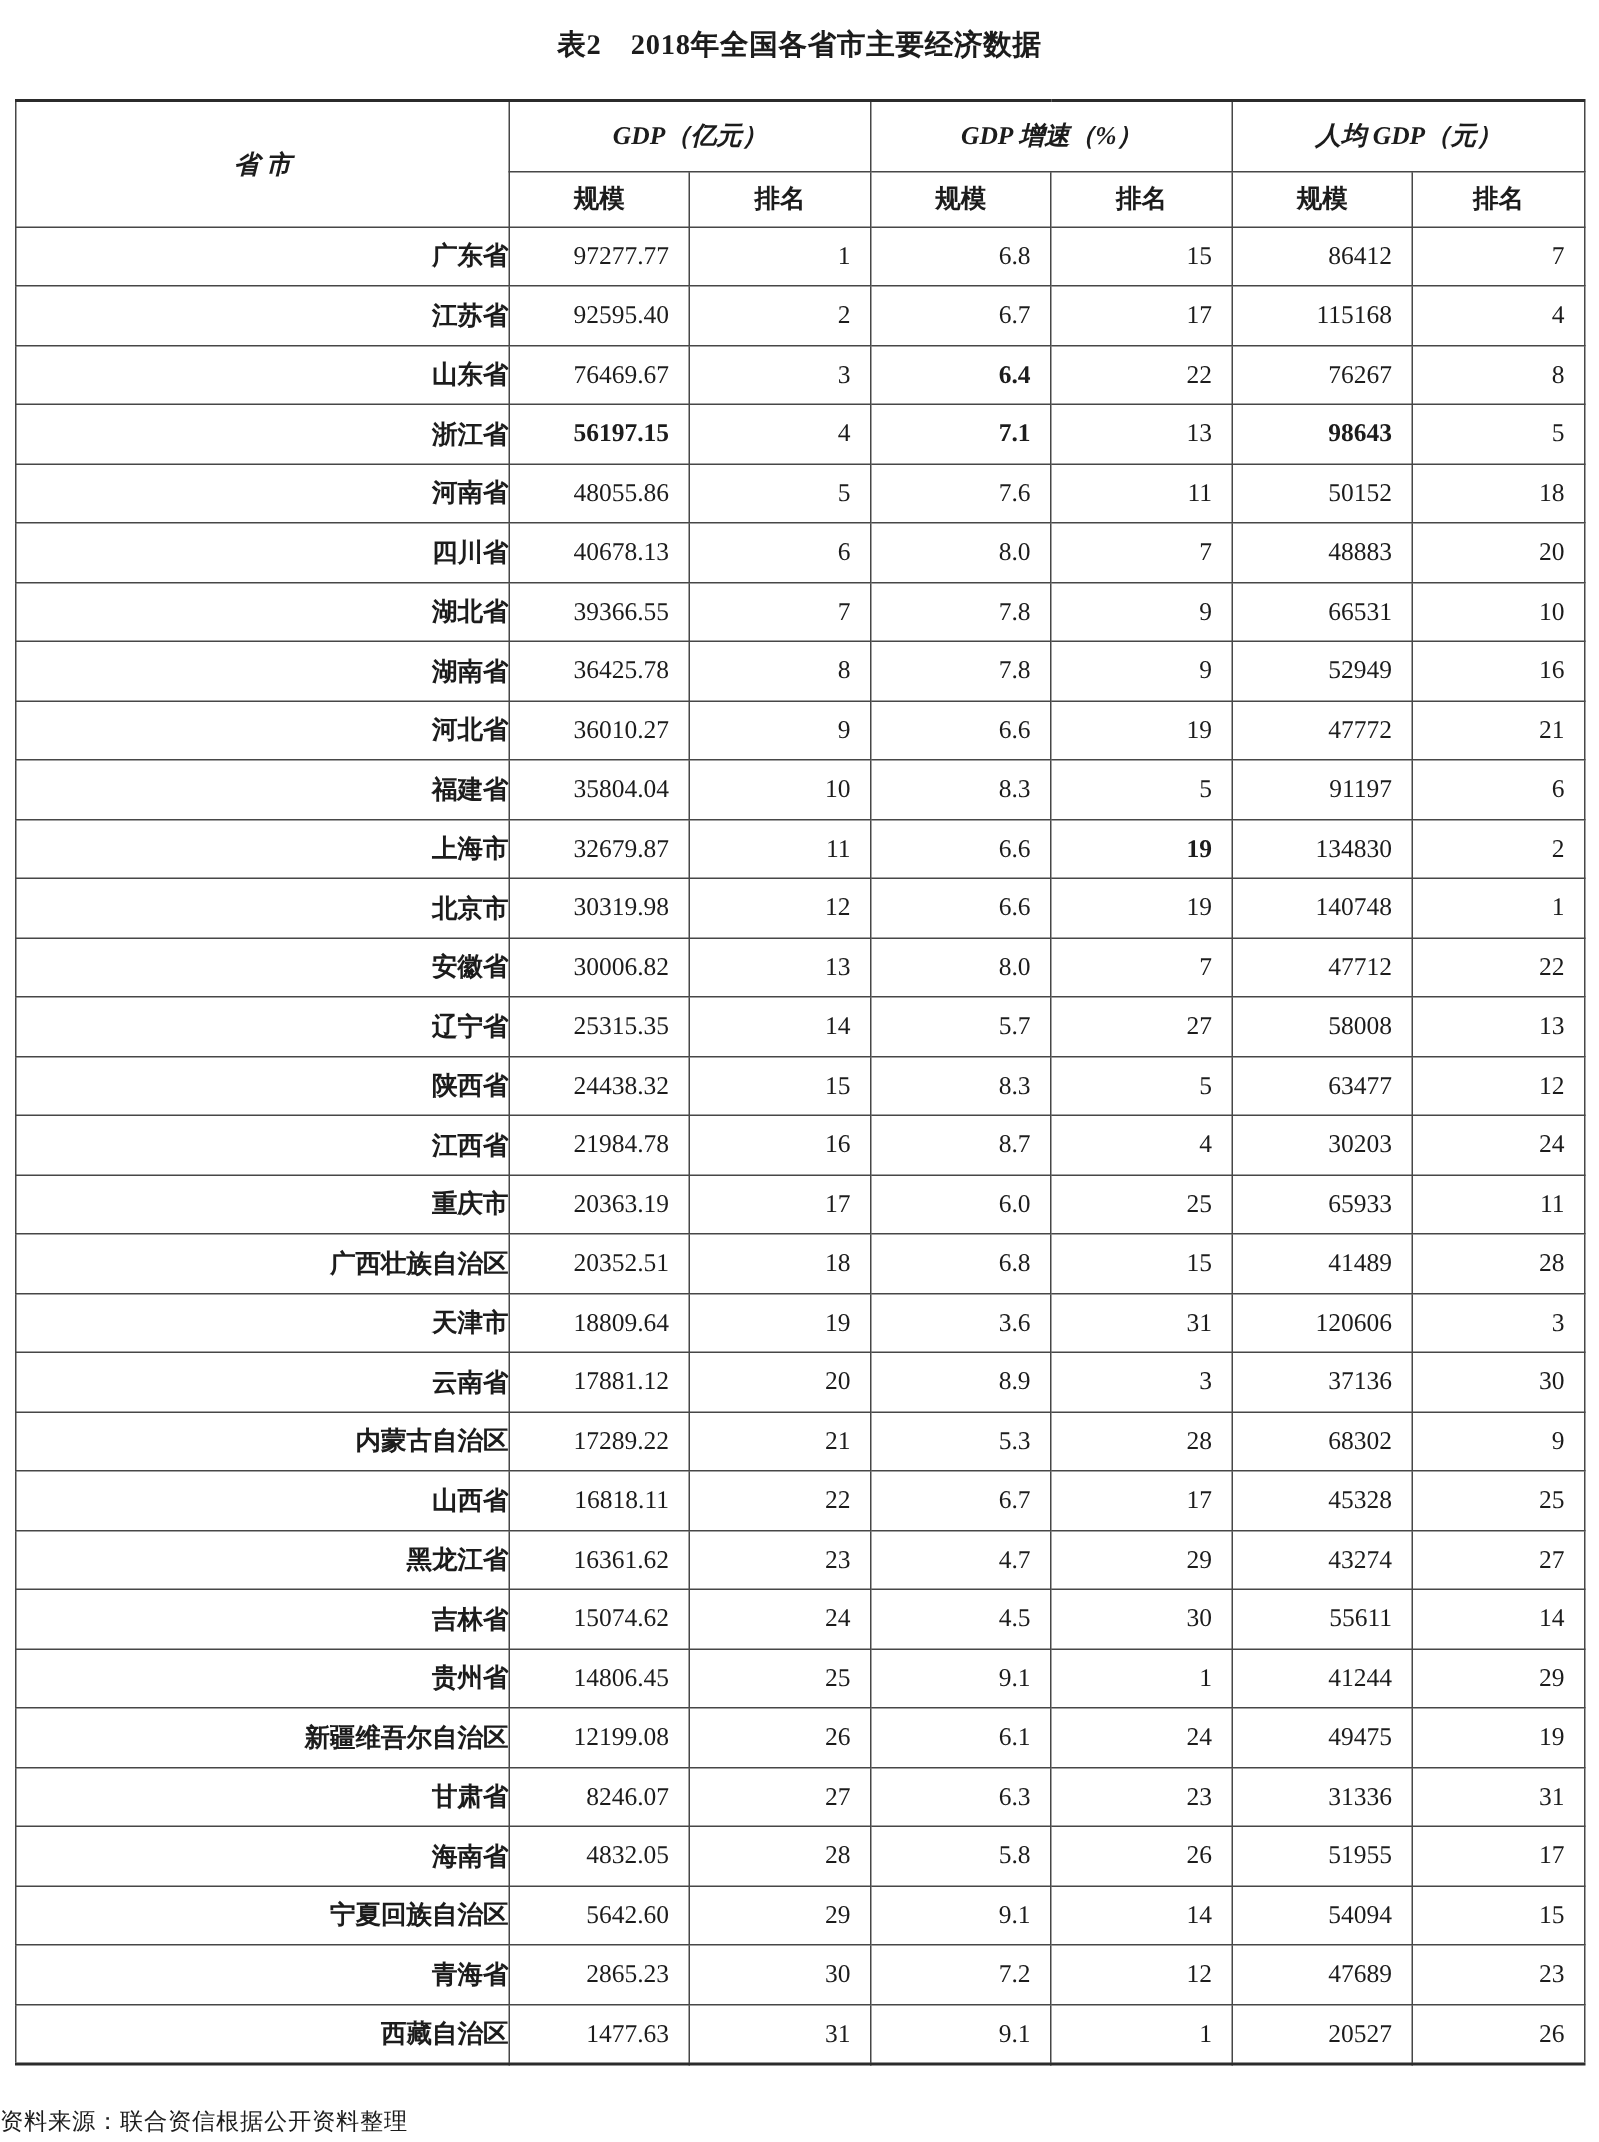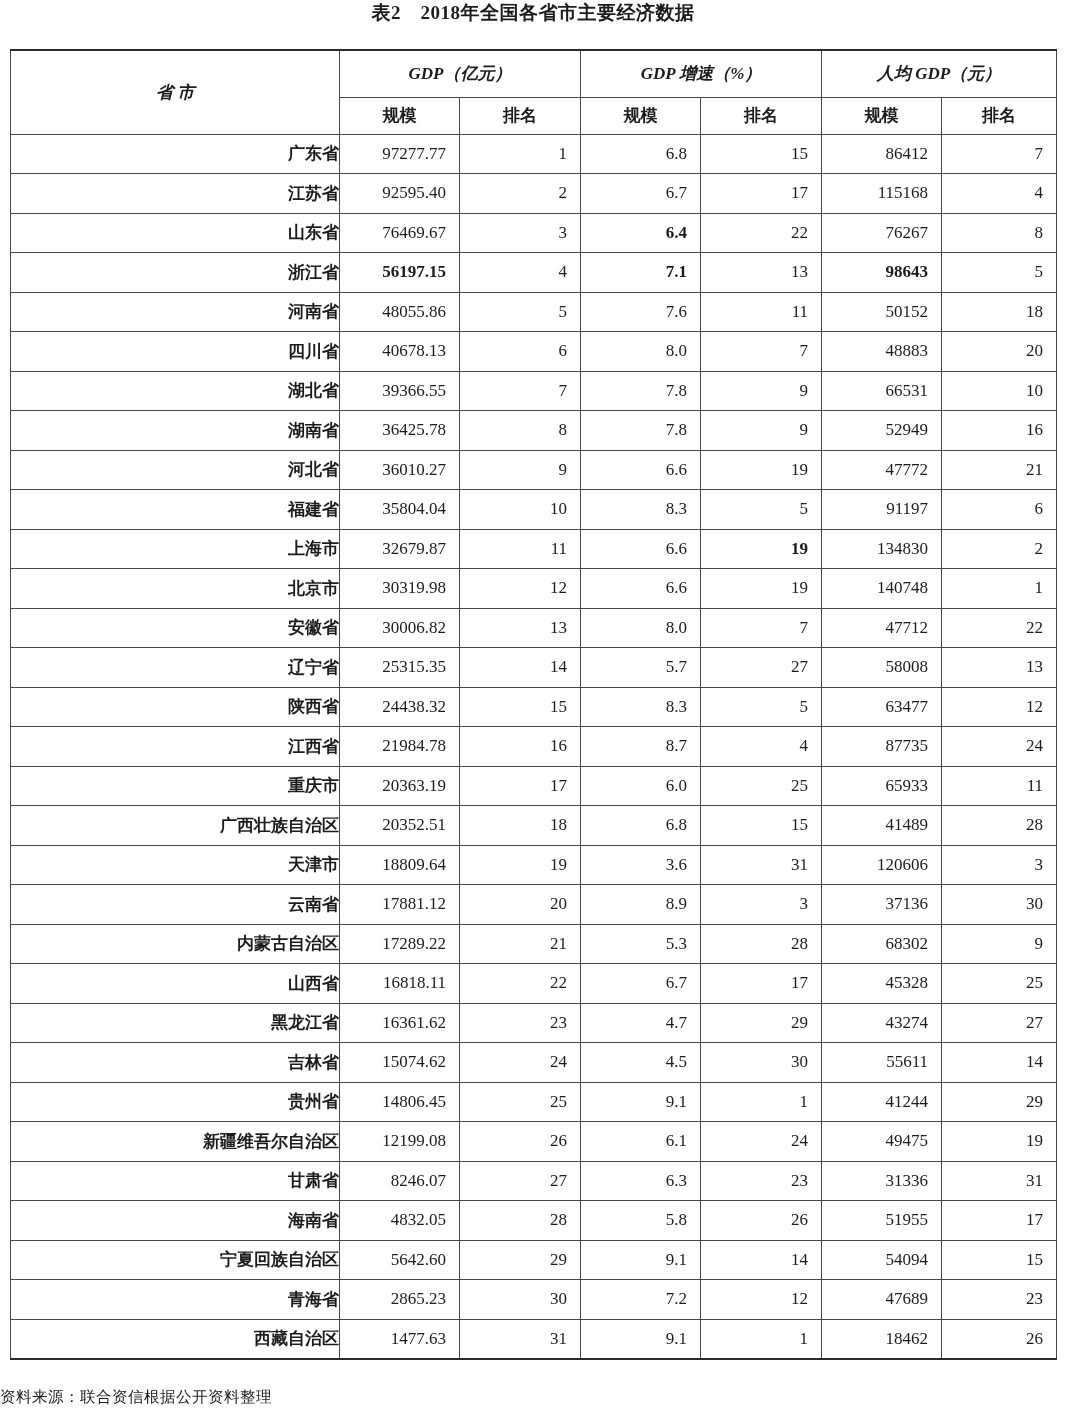--- a/index.html
+++ b/index.html
@@ -4,21 +4,21 @@
 <style>
   * { margin: 0; padding: 0; box-sizing: border-box; }
   html, body { background: #ffffff; }
   body {
     width: 1066px; height: 1428px;
     font-family: "Liberation Serif", "DejaVu Serif", serif;
     color: #1c1c1c;
     overflow: hidden;
   }
   .page-title {
-    padding-top: 0;
+    padding-top: 17px;
     text-align: center;
     font-size: 19px;
     font-weight: bold;
     letter-spacing: 0.5px;
   }
   table.econ-table {
     border-collapse: collapse;
     table-layout: fixed;
     width: 1046px;
     margin: 23px 0 0 10px;
@@ -221,21 +221,21 @@
         <td class="td-num">5</td>
         <td class="td-num">63477</td>
         <td class="td-num">12</td>
       </tr>
       <tr>
         <td class="td-province">江西省</td>
         <td class="td-num">21984.78</td>
         <td class="td-num">16</td>
         <td class="td-num">8.7</td>
         <td class="td-num">4</td>
-        <td class="td-num">87735</td>
+        <td class="td-num">30203</td>
         <td class="td-num">24</td>
       </tr>
       <tr>
         <td class="td-province">重庆市</td>
         <td class="td-num">20363.19</td>
         <td class="td-num">17</td>
         <td class="td-num">6.0</td>
         <td class="td-num">25</td>
         <td class="td-num">65933</td>
         <td class="td-num">11</td>
@@ -356,19 +356,19 @@
         <td class="td-num">12</td>
         <td class="td-num">47689</td>
         <td class="td-num">23</td>
       </tr>
       <tr>
         <td class="td-province">西藏自治区</td>
         <td class="td-num">1477.63</td>
         <td class="td-num">31</td>
         <td class="td-num">9.1</td>
         <td class="td-num">1</td>
-        <td class="td-num">18462</td>
+        <td class="td-num">20527</td>
         <td class="td-num">26</td>
       </tr>
     </tbody>
 </table>
 
 <div class="source-note">资料来源：联合资信根据公开资料整理</div>
 
 </body></html>

